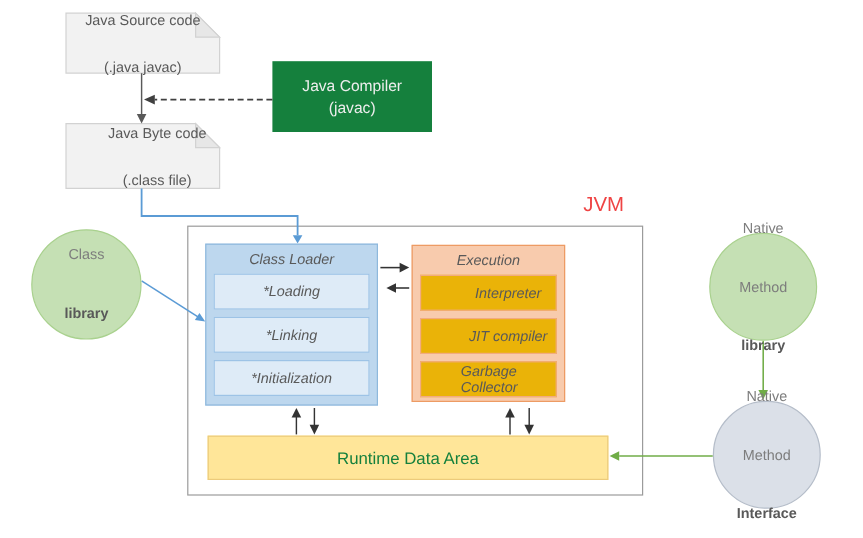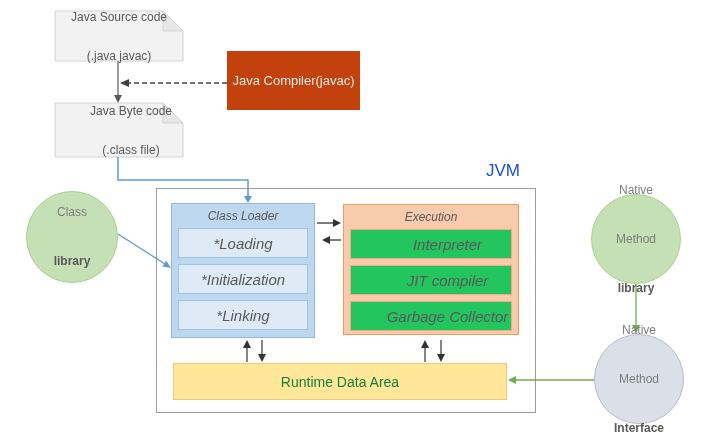--- a/index.html
+++ b/index.html
@@ -8,48 +8,48 @@
     font-family:"Liberation Sans","DejaVu Sans",sans-serif;
     color:#595959;overflow:hidden;
   }
   .abs{position:absolute;}
   svg.overlay{position:absolute;left:0;top:0;width:719px;height:448px;z-index:2;}
   .doc-text{
     z-index:3;display:flex;flex-direction:column;align-items:center;justify-content:center;
     font-size:12px;line-height:16px;color:#595959;text-align:center;gap:23px;
   }
   .compiler{
-    left:227px;top:51px;width:133px;height:59px;background:#c2410c;
-    display:flex;flex-direction:row;align-items:center;justify-content:center;
+    left:227px;top:51px;width:133px;height:59px;background:#15803d;
+    display:flex;flex-direction:column;align-items:center;justify-content:center;
     color:#ededed;font-size:13px;line-height:18px;z-index:1;text-align:center;
   }
   .jvm-box{
     left:156px;top:188px;width:380px;height:225px;border:1px solid #9b9b9b;
     background:#ffffff;z-index:1;box-sizing:border-box;
   }
   .jvm-label{
-    left:468px;top:161px;width:70px;text-align:center;font-size:17px;color:#1d4ed8;z-index:3;
+    left:468px;top:161px;width:70px;text-align:center;font-size:17px;color:#ef4444;z-index:3;
   }
   .panel{display:flex;flex-direction:column;box-sizing:border-box;z-index:3;font-style:italic;}
   .panel-blue{
     left:171px;top:203px;width:144px;height:135px;background:#bdd7ee;border:1px solid #8eb8dc;
   }
   .panel-orange{
-    left:343px;top:204px;width:176px;height:131px;background:#f8cbad;border:1px solid #ed9b64;
+    left:343px;top:204px;width:128px;height:131px;background:#f8cbad;border:1px solid #ed9b64;
   }
   .panel-header{
     height:24px;flex:0 0 auto;display:flex;align-items:center;justify-content:center;
     font-size:12px;color:#595959;
   }
   .panel-item{
     height:30px;flex:0 0 auto;margin:0 6px 6px 6px;display:flex;align-items:center;justify-content:center;
-    font-size:15px;box-sizing:border-box;
+    font-size:12px;box-sizing:border-box;
   }
   .panel-blue .panel-item{background:#deebf7;border:1px solid #9dc3e6;}
-  .panel-orange .panel-item{background:#22c55e;border:1px solid #f2ab80;padding-left:33px;}
+  .panel-orange .panel-item{background:#eab308;border:1px solid #f2ab80;padding-left:33px;}
   .runtime{
     left:173px;top:363px;width:334px;height:37px;background:#ffe699;border:1px solid #eccb7b;
     display:flex;align-items:center;justify-content:center;font-size:14px;color:#15803d;
     box-sizing:border-box;z-index:3;
   }
   .circle{
     border-radius:50%;display:flex;flex-direction:column;align-items:center;justify-content:center;
     text-align:center;font-size:12px;line-height:15px;color:#7d7d7d;z-index:3;box-sizing:border-box;gap:34px;
   }
   .circle .bold{font-weight:bold;color:#595959;}
@@ -145,22 +145,22 @@
     <span>Java Compiler</span>
     <span>(javac)</span>
   </div>
 
   <div class="abs jvm-box"></div>
   <div class="abs jvm-label">JVM</div>
 
   <div class="abs panel panel-blue">
     <div class="panel-header">Class Loader</div>
     <div class="panel-item">*Loading</div>
+    <div class="panel-item">*Linking</div>
     <div class="panel-item">*Initialization</div>
-    <div class="panel-item">*Linking</div>
   </div>
 
   <div class="abs panel panel-orange">
     <div class="panel-header">Execution</div>
     <div class="panel-item">Interpreter</div>
     <div class="panel-item">JIT compiler</div>
     <div class="panel-item">Garbage Collector</div>
   </div>
 
   <div class="abs runtime">

